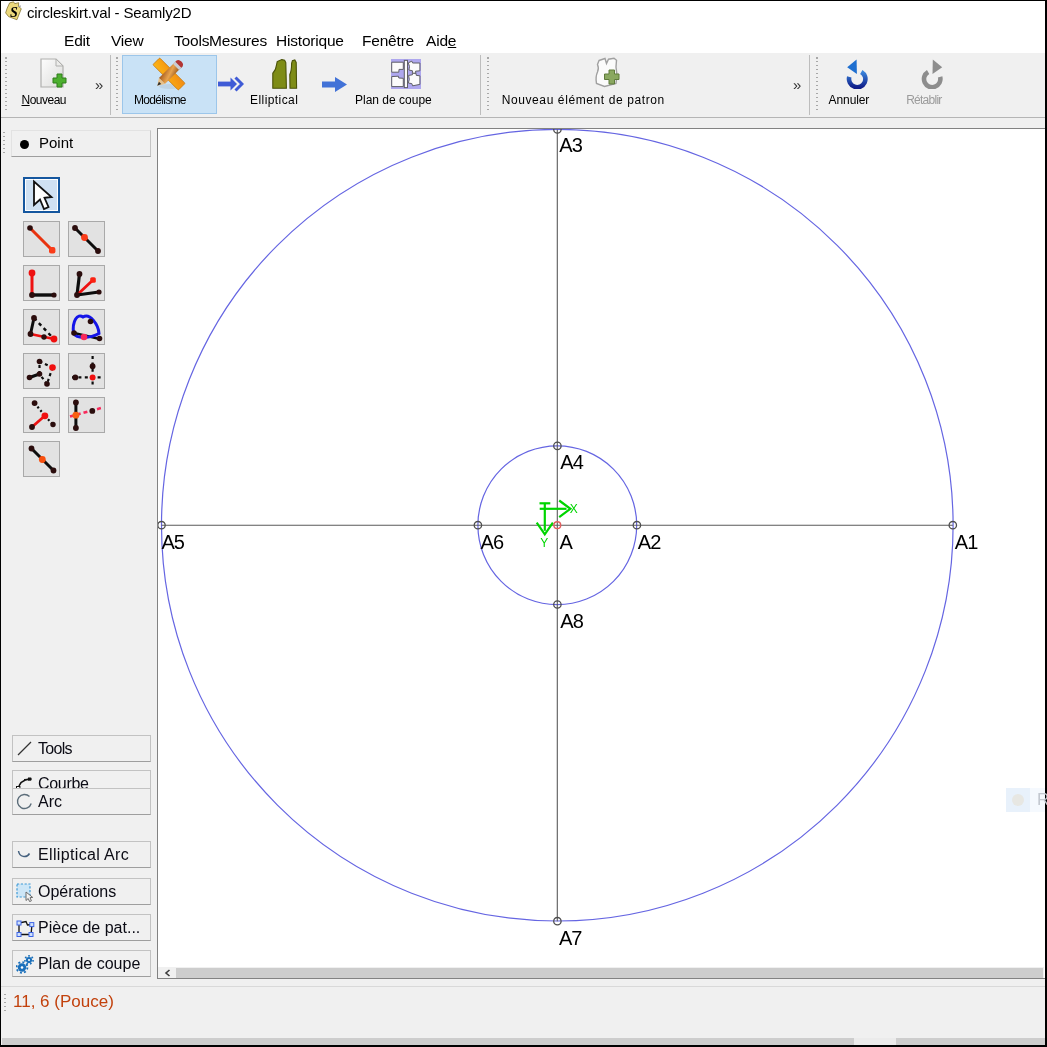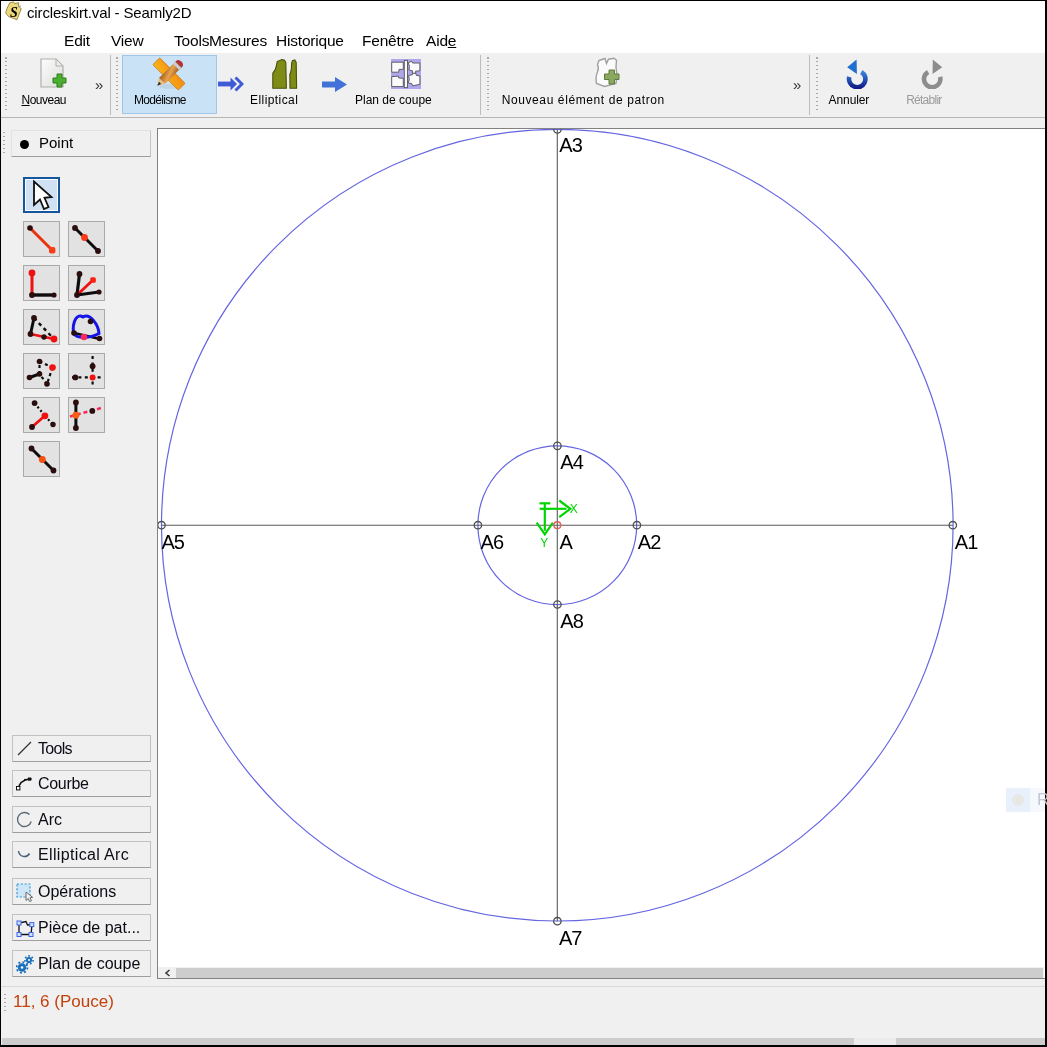--- a/index.html
+++ b/index.html
@@ -307,21 +307,21 @@
   </div>
 <div class="catbtn" style="top:770px;">
   <svg class="cicon" width="18" height="18" viewBox="0 0 18 18">
     <path d="M2,15 C3,8 7,4.5 14,4" fill="none" stroke="#111" stroke-width="1.5"></path>
     <line x1="8" y1="4.5" x2="16" y2="4" stroke="#111" stroke-width="1"></line>
     <rect x="0.5" y="11.5" width="3.4" height="3.4" fill="#fff" stroke="#111" stroke-width="1"></rect>
     <rect x="12" y="2.5" width="3.2" height="3.2" fill="#111"></rect>
   </svg>
   <span style="letter-spacing:-0.3px;">Courbe</span>
   </div>
-<div class="catbtn" style="top:806px;padding-left:44px;">
+<div class="catbtn" style="top:788px;padding-left:44px;">
   <svg class="cicon" width="18" height="18" viewBox="0 0 18 18">
     <path d="M13.5,3.6 A7 7 0 1 0 15.2 10.5" fill="none" stroke="#5c6d7a" stroke-width="1.4"></path>
   </svg>
   <span>Arc</span>
   </div>
 <div class="catbtn" style="top:841px;padding-left:40px;">
   <svg class="cicon" width="18" height="18" viewBox="0 0 18 18">
     <path d="M2.5,5 A6 6.5 0 0 0 13.5,7.5" fill="none" stroke="#44607e" stroke-width="1.5"></path>
   </svg>
   <span style="letter-spacing:0.35px;">Elliptical Arc</span>

